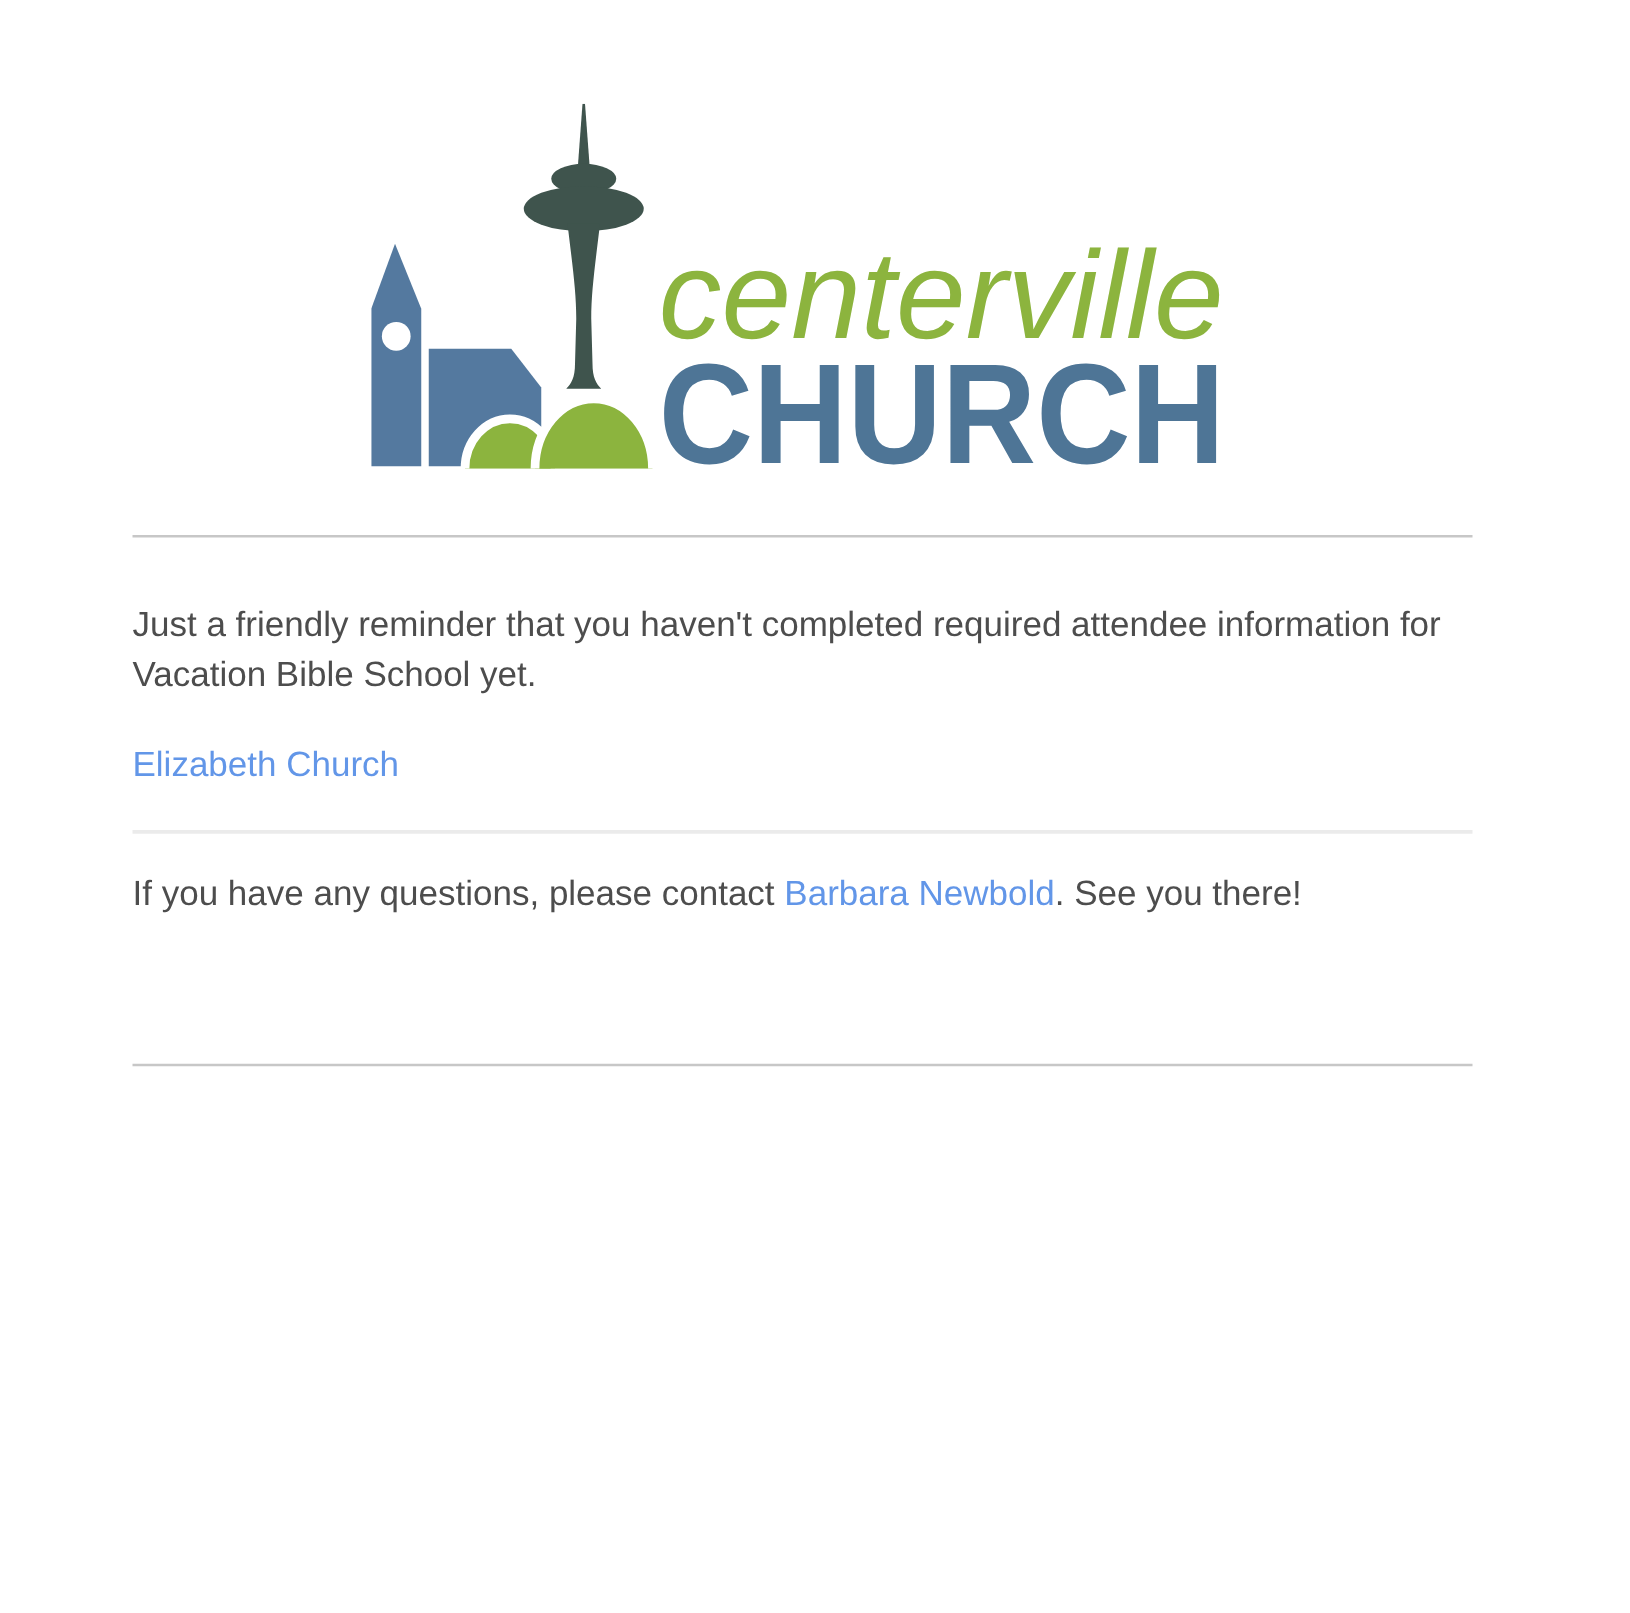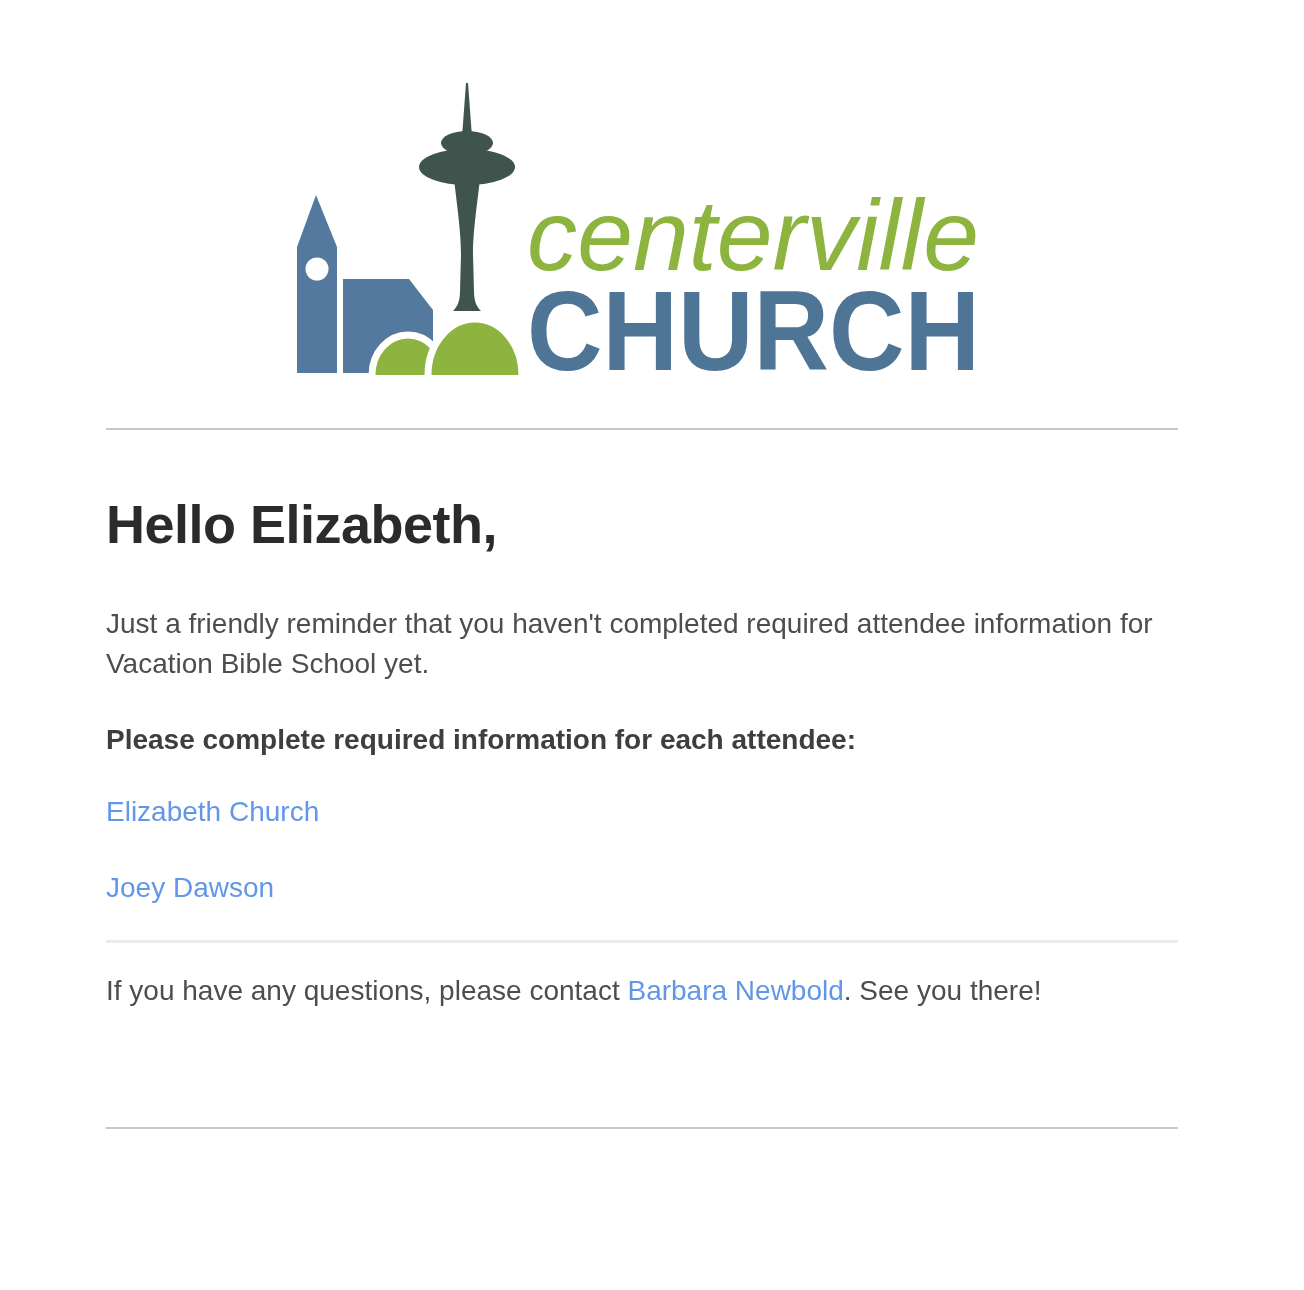--- a/index.html
+++ b/index.html
@@ -95,33 +95,28 @@
       <path d="M 75,292 A 36 40 0 0 1 147,292" fill="#8CB43E" stroke="#ffffff" stroke-width="7"></path>
       <path d="M 131,292 A 47 56 0 0 1 225,292" fill="#8CB43E" stroke="#ffffff" stroke-width="7"></path>
 
       <text x="230" y="187" textLength="452" lengthAdjust="spacingAndGlyphs" font-family="Liberation Sans, sans-serif" font-style="italic" font-size="100" fill="#8CB43E">centerville</text>
       <text x="230" y="287" textLength="453" lengthAdjust="spacingAndGlyphs" font-family="Liberation Sans, sans-serif" font-weight="bold" font-size="114" fill="#4E7596">CHURCH</text>
     </svg>
   </div>
 
   <hr class="divider strong hr1">
 
-  <h1 class="greeting">Hello Elizabeth,</h1>
 
   <p class="body-text reminder">Just a friendly reminder that you haven't completed required attendee information for Vacation Bible School yet.</p>
 
-  <p class="body-text instruction">Please complete required information for each attendee:</p>
 
   <p class="body-text link-line first">
     <a class="text-link">Elizabeth Church</a>
   </p>
 
-  <p class="body-text link-line">
-    <a class="text-link">Joey Dawson</a>
-  </p>
 
   <hr class="divider light hr2">
 
   <p class="body-text contact"><span>If you have any questions, please contact </span><a class="text-link">Barbara Newbold</a><span>. See you there!</span></p>
 
   <hr class="divider strong hr3">
 
 
 </div>
 

